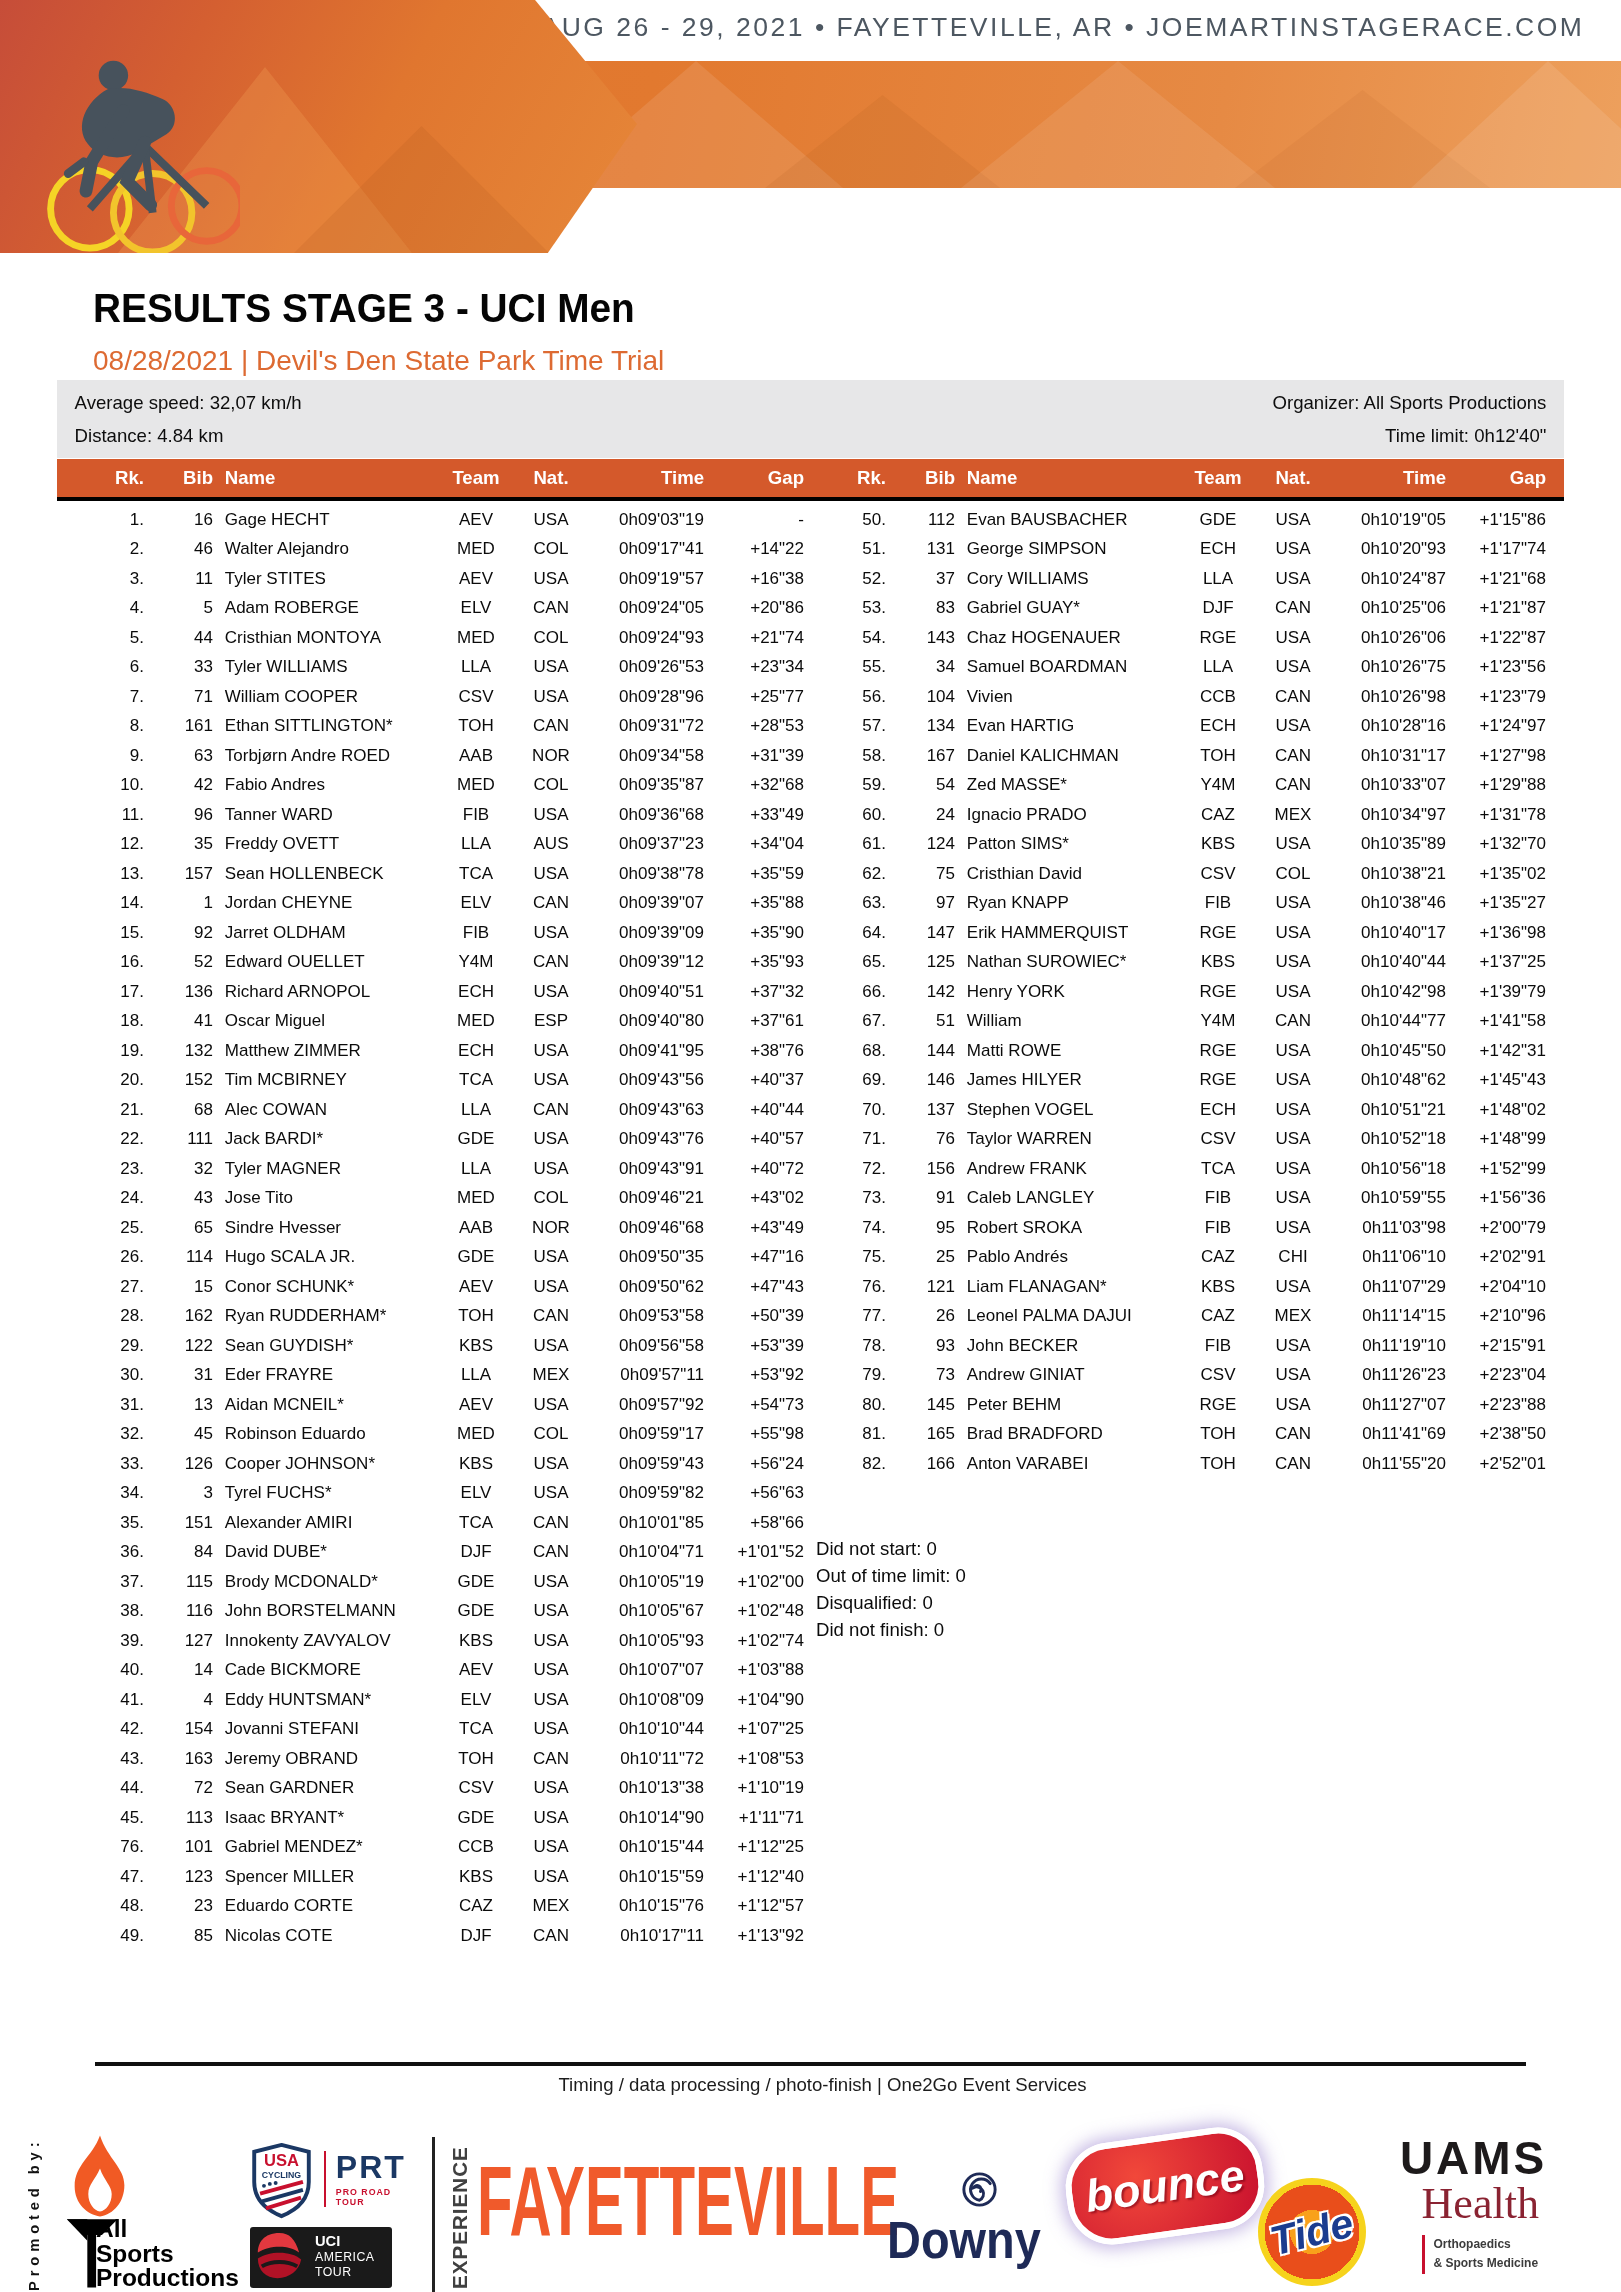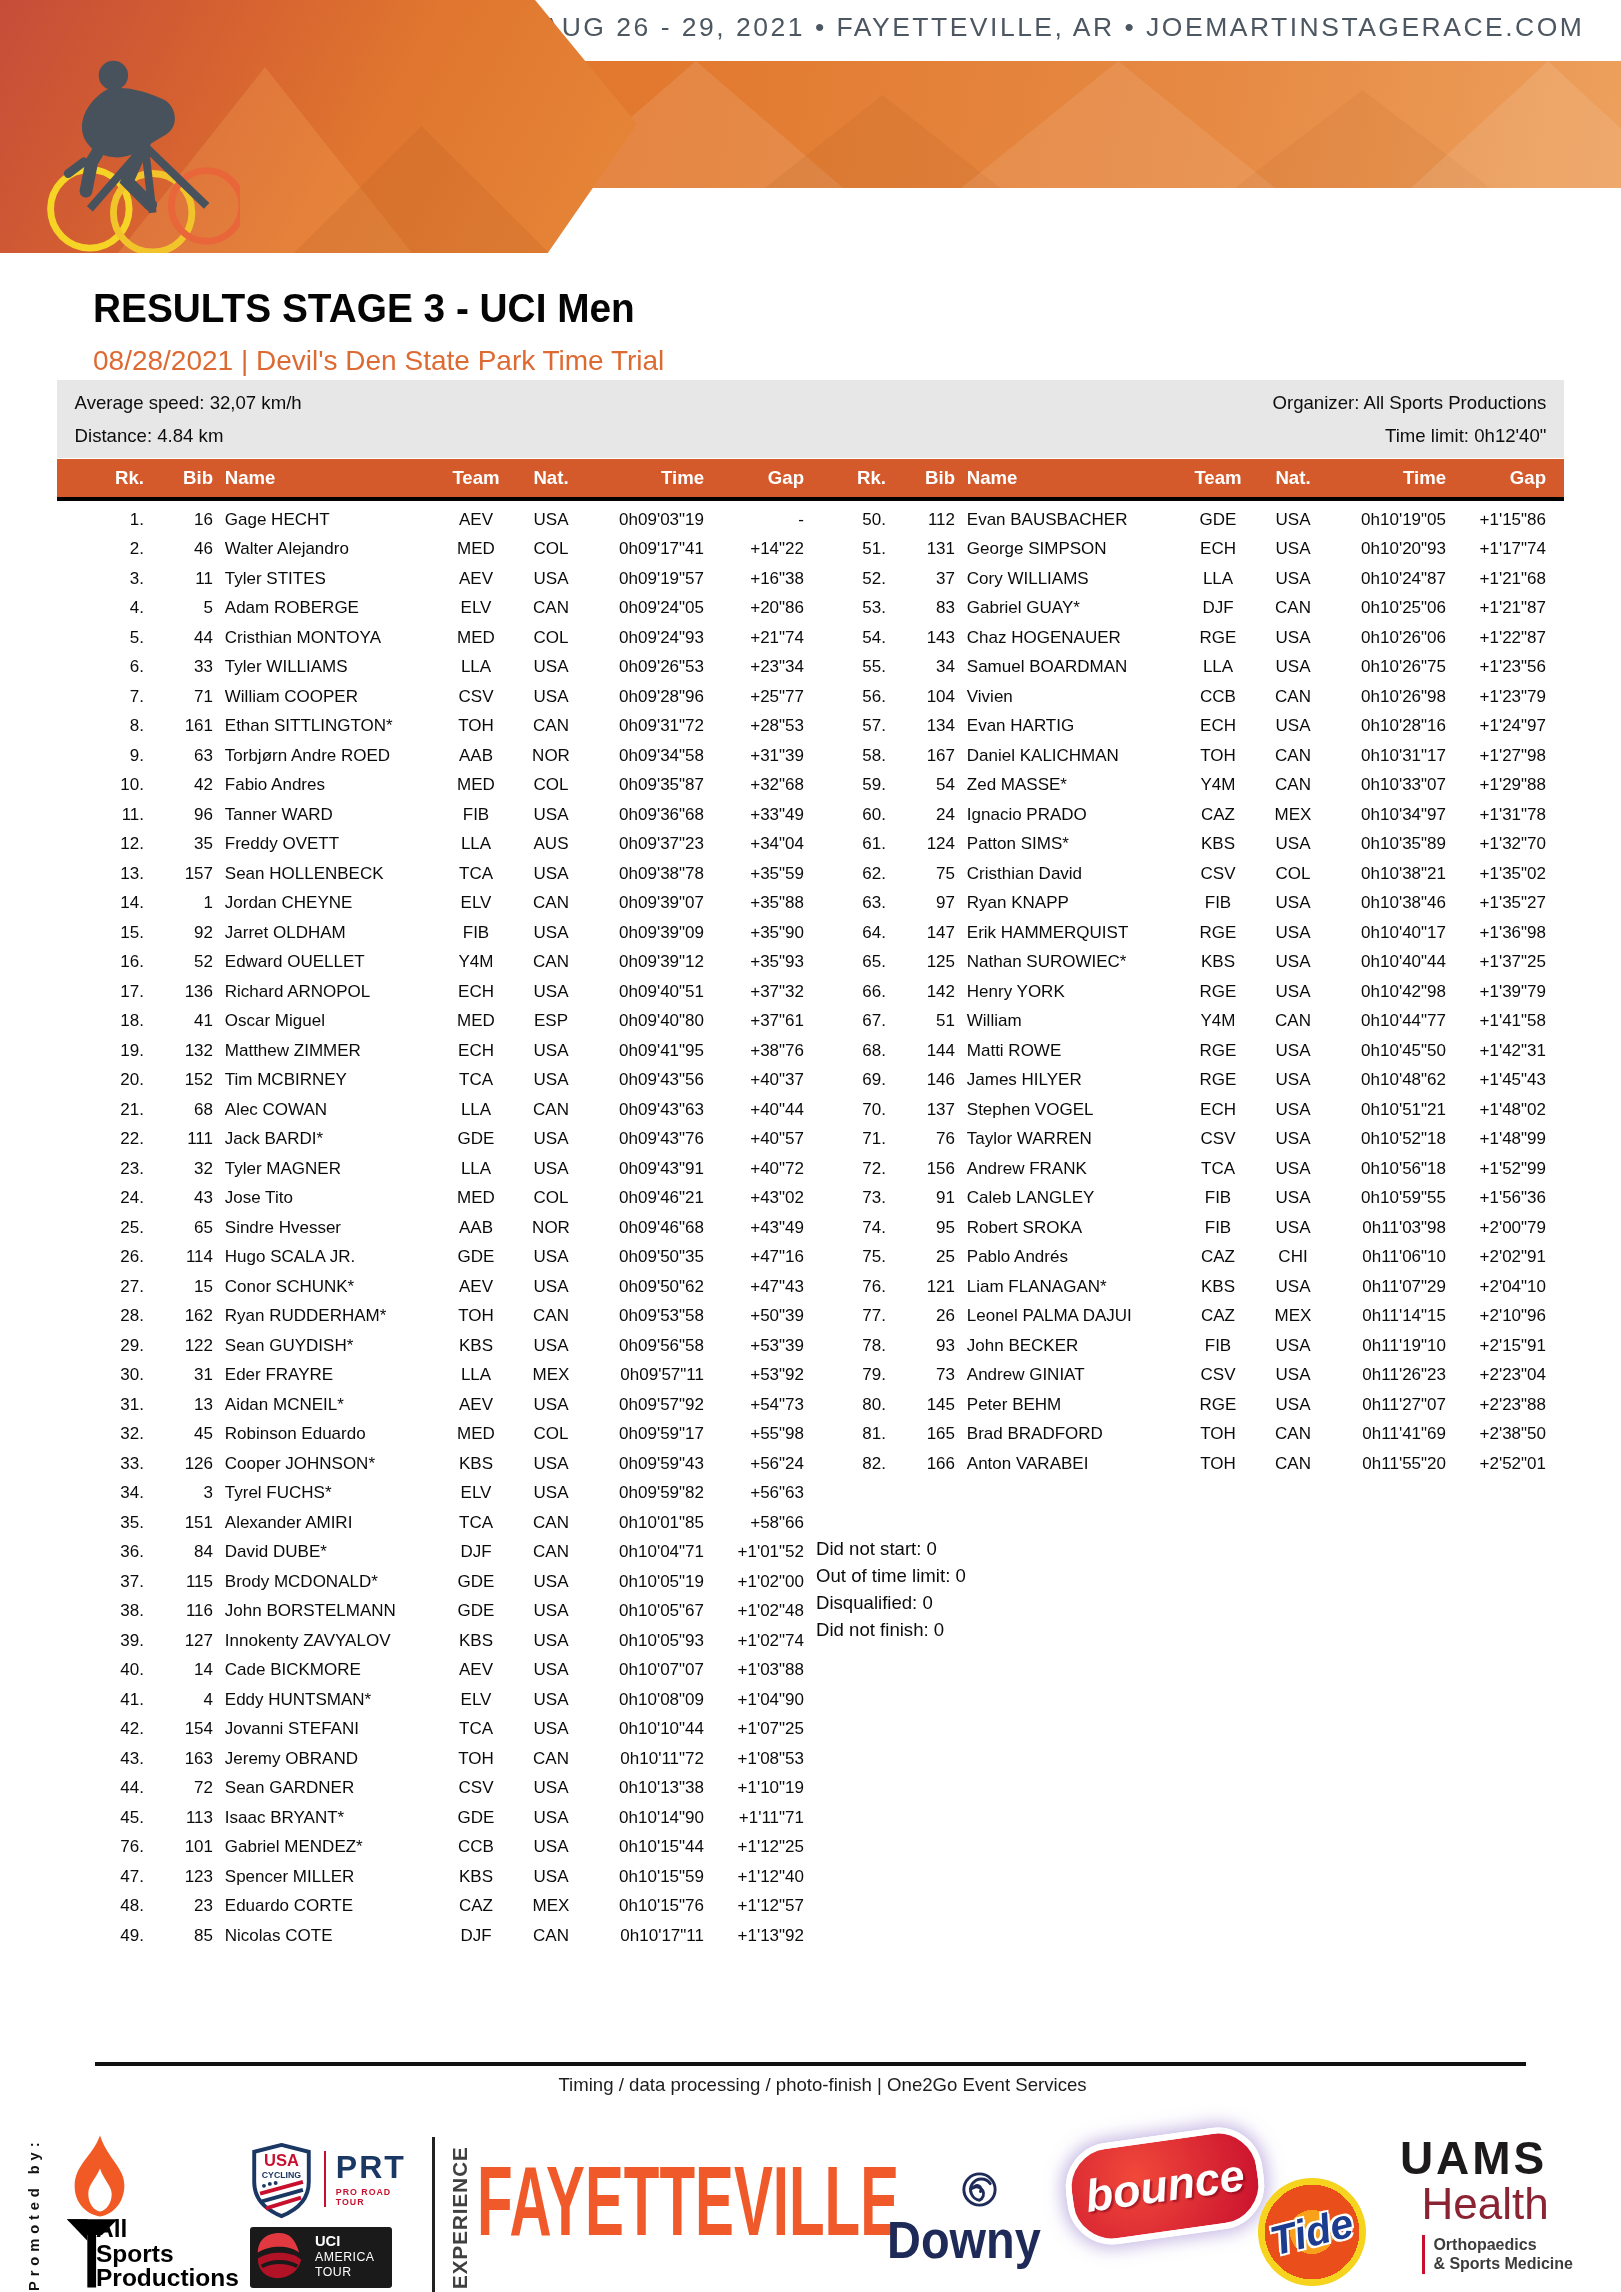--- a/index.html
+++ b/index.html
@@ -104,23 +104,23 @@
     box-shadow:0 0 15.7px 4.9px rgba(150,125,205,.5);display:flex;align-items:center;justify-content:center;}
   .bounce span{color:#fff;font-size:45px;font-weight:bold;font-style:italic;
     text-shadow:2px 2px 2px rgba(120,0,20,.6);}
   .tide{top:2178px;left:1258px;width:108px;height:108px;border-radius:50%;
     background:radial-gradient(circle,#f9a11b 0 29%,#e94e1b 29% 62%,#f6d31c 62% 100%);
     display:flex;align-items:center;justify-content:center;}
   .tide span{color:#1b3c8f;font-size:41px;font-weight:bold;font-style:italic;transform:rotate(-14deg);
     text-shadow:-2px -2px 0 #fff,2px -2px 0 #fff,-2px 2px 0 #fff,2px 2px 0 #fff;}
   .uams{top:2135px;left:1400px;width:196px;}
   .uams .u-name{font-size:46px;font-weight:bold;color:#1d1a1b;letter-spacing:2.9px;line-height:46px;}
-  .uams .u-health{font-family:Liberation Sans, sans-serif;font-size:44px;color:#8a2332;line-height:46px;margin-left:21.6px;}
+  .uams .u-health{font-family:Liberation Serif, serif;font-size:44px;color:#8a2332;line-height:46px;margin-left:21.6px;}
   .uams .u-sub{margin-left:21.6px;margin-top:7.8px;border-left:3.9px solid #c8102e;padding-left:8.8px;
-    font-size:16px;font-weight:bold;color:#3c3c3c;line-height:19.6px;}
+    font-size:12px;font-weight:bold;color:#3c3c3c;line-height:19.6px;}
 </style>
 </head>
 <body>
 
 <div class="page">
 
   <div class="abs band">
     <div class="tri t1"></div>
     <div class="tri t2"></div>
     <div class="tri t3"></div>

